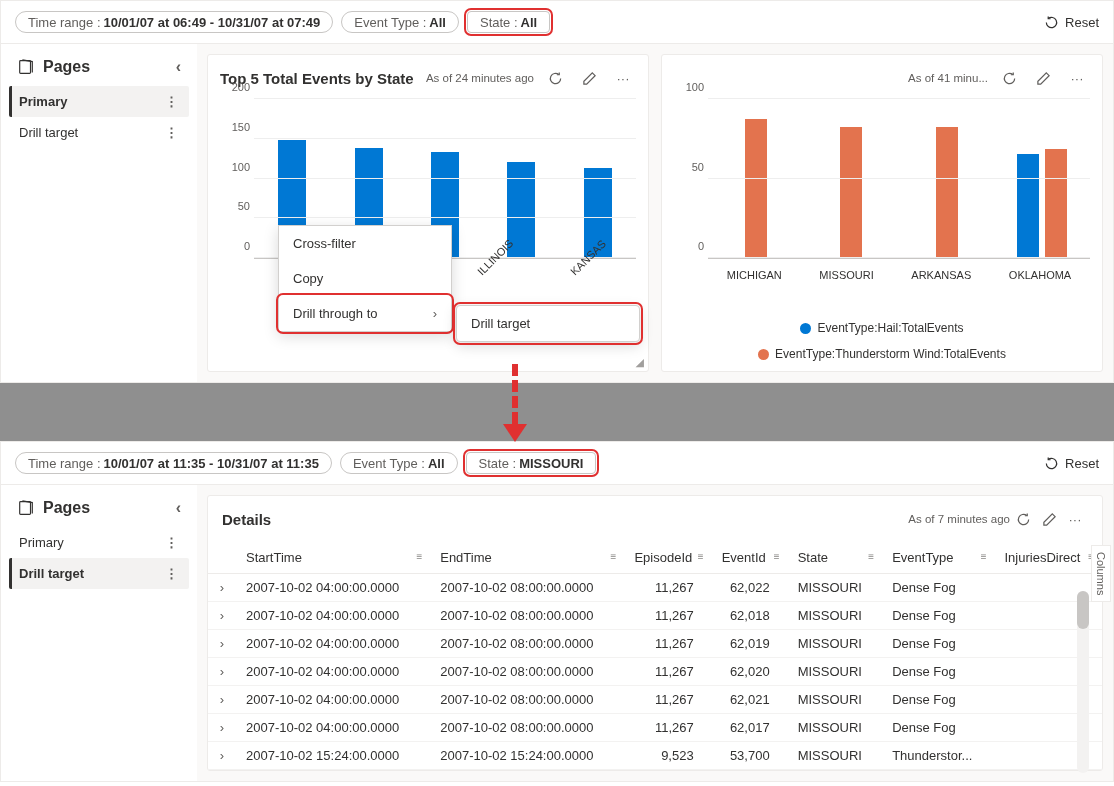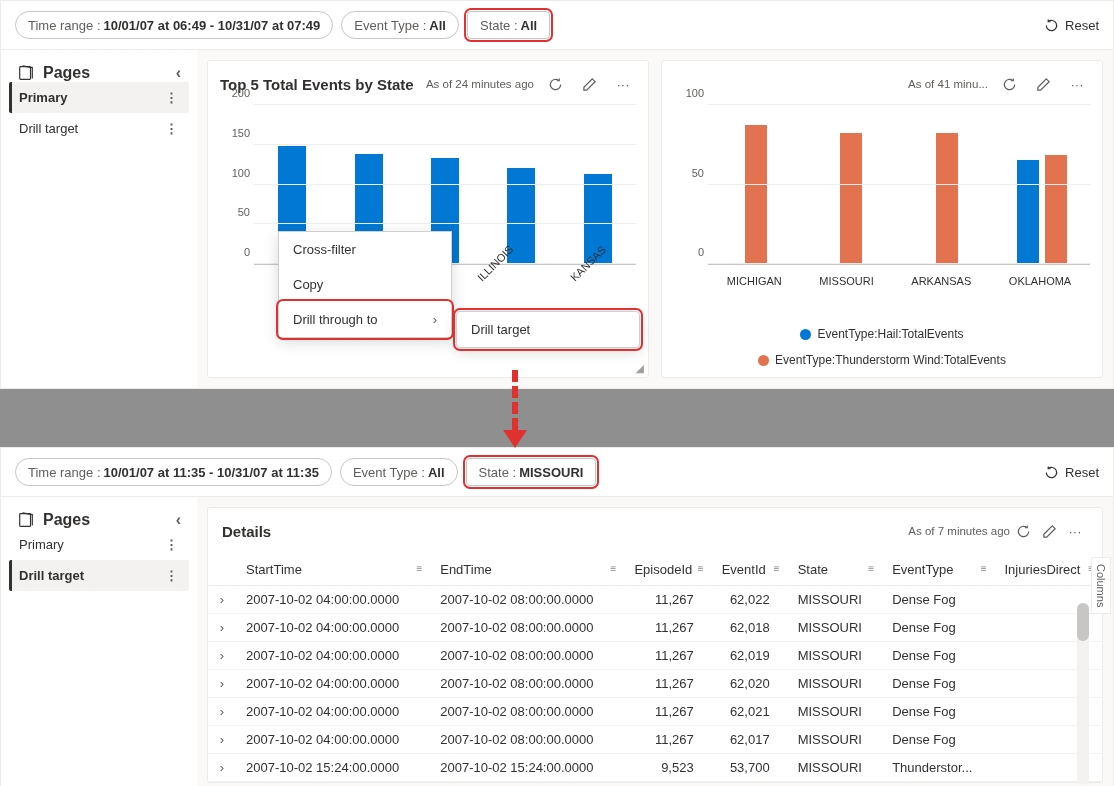--- a/index.html
+++ b/index.html
@@ -1,30 +1,30 @@
 <!DOCTYPE html>
 <html><head>
 <meta charset="utf-8">
 <style>
   * { box-sizing: border-box; margin: 0; padding: 0; }
   body { font-family: "Segoe UI", Arial, sans-serif; font-size: 13px; color: #323130; background: #fff; width: 1114px; }
   .view { background: #fff; border: 1px solid #edebe9; }
 
   
   .filter-bar { display: flex; align-items: center; padding: 10px 14px; gap: 8px; }
-  .pill { display: inline-flex; align-items: center; border: 1px solid #c8c6c4; border-radius: 15px; height: 28px; padding: 0 12px; font-size: 13px; background: #fff; cursor: pointer; }
+  .pill { display: inline-flex; align-items: center; border: 1px solid #c8c6c4; border-radius: 15px; height: 22px; padding: 0 12px; font-size: 13px; background: #fff; cursor: pointer; }
   .pill .label { color: #605e5c; }
   .pill .val { font-weight: 600; margin-left: 3px; }
   .highlight-red { outline: 2px solid #e03030; outline-offset: 1px; border-radius: 4px; }
   .reset { margin-left: auto; display: flex; align-items: center; gap: 6px; cursor: pointer; color: #323130; }
 
   
   .layout { display: flex; }
   .sidebar { width: 196px; border-top: 1px solid #edebe9; padding: 10px 8px; }
-  .sidebar-head { display: flex; align-items: center; gap: 8px; padding: 4px 8px 0; font-size: 16px; font-weight: 600; justify-content: space-between; }
+  .sidebar-head { display: flex; align-items: center; gap: 8px; padding: 4px 8px 10px; font-size: 16px; font-weight: 600; justify-content: space-between; }
   .sidebar-head .chev { margin-left: auto; color: #605e5c; }
   .nav-item { display: flex; align-items: flex-end; padding: 8px 10px; border-radius: 2px; cursor: pointer; }
   .nav-item .more { margin-left: auto; color: #605e5c; font-weight: bold; letter-spacing: 1px; }
   .nav-item.sel { background: #f3f2f1; border-left: 3px solid #323130; font-weight: 700; padding-left: 7px; }
   .content { flex: 1; padding: 10px; background: #faf9f8; border-top: 1px solid #edebe9; display: flex; gap: 12px; }
 
   
   .tile { flex: 1; background: #fff; border: 1px solid #edebe9; border-radius: 3px; padding: 10px 12px; position: relative; min-height: 300px; }
   .tile-head { display: flex; align-items: center; gap: 8px; }
   .tile-title { font-weight: 600; font-size: 15px; }

